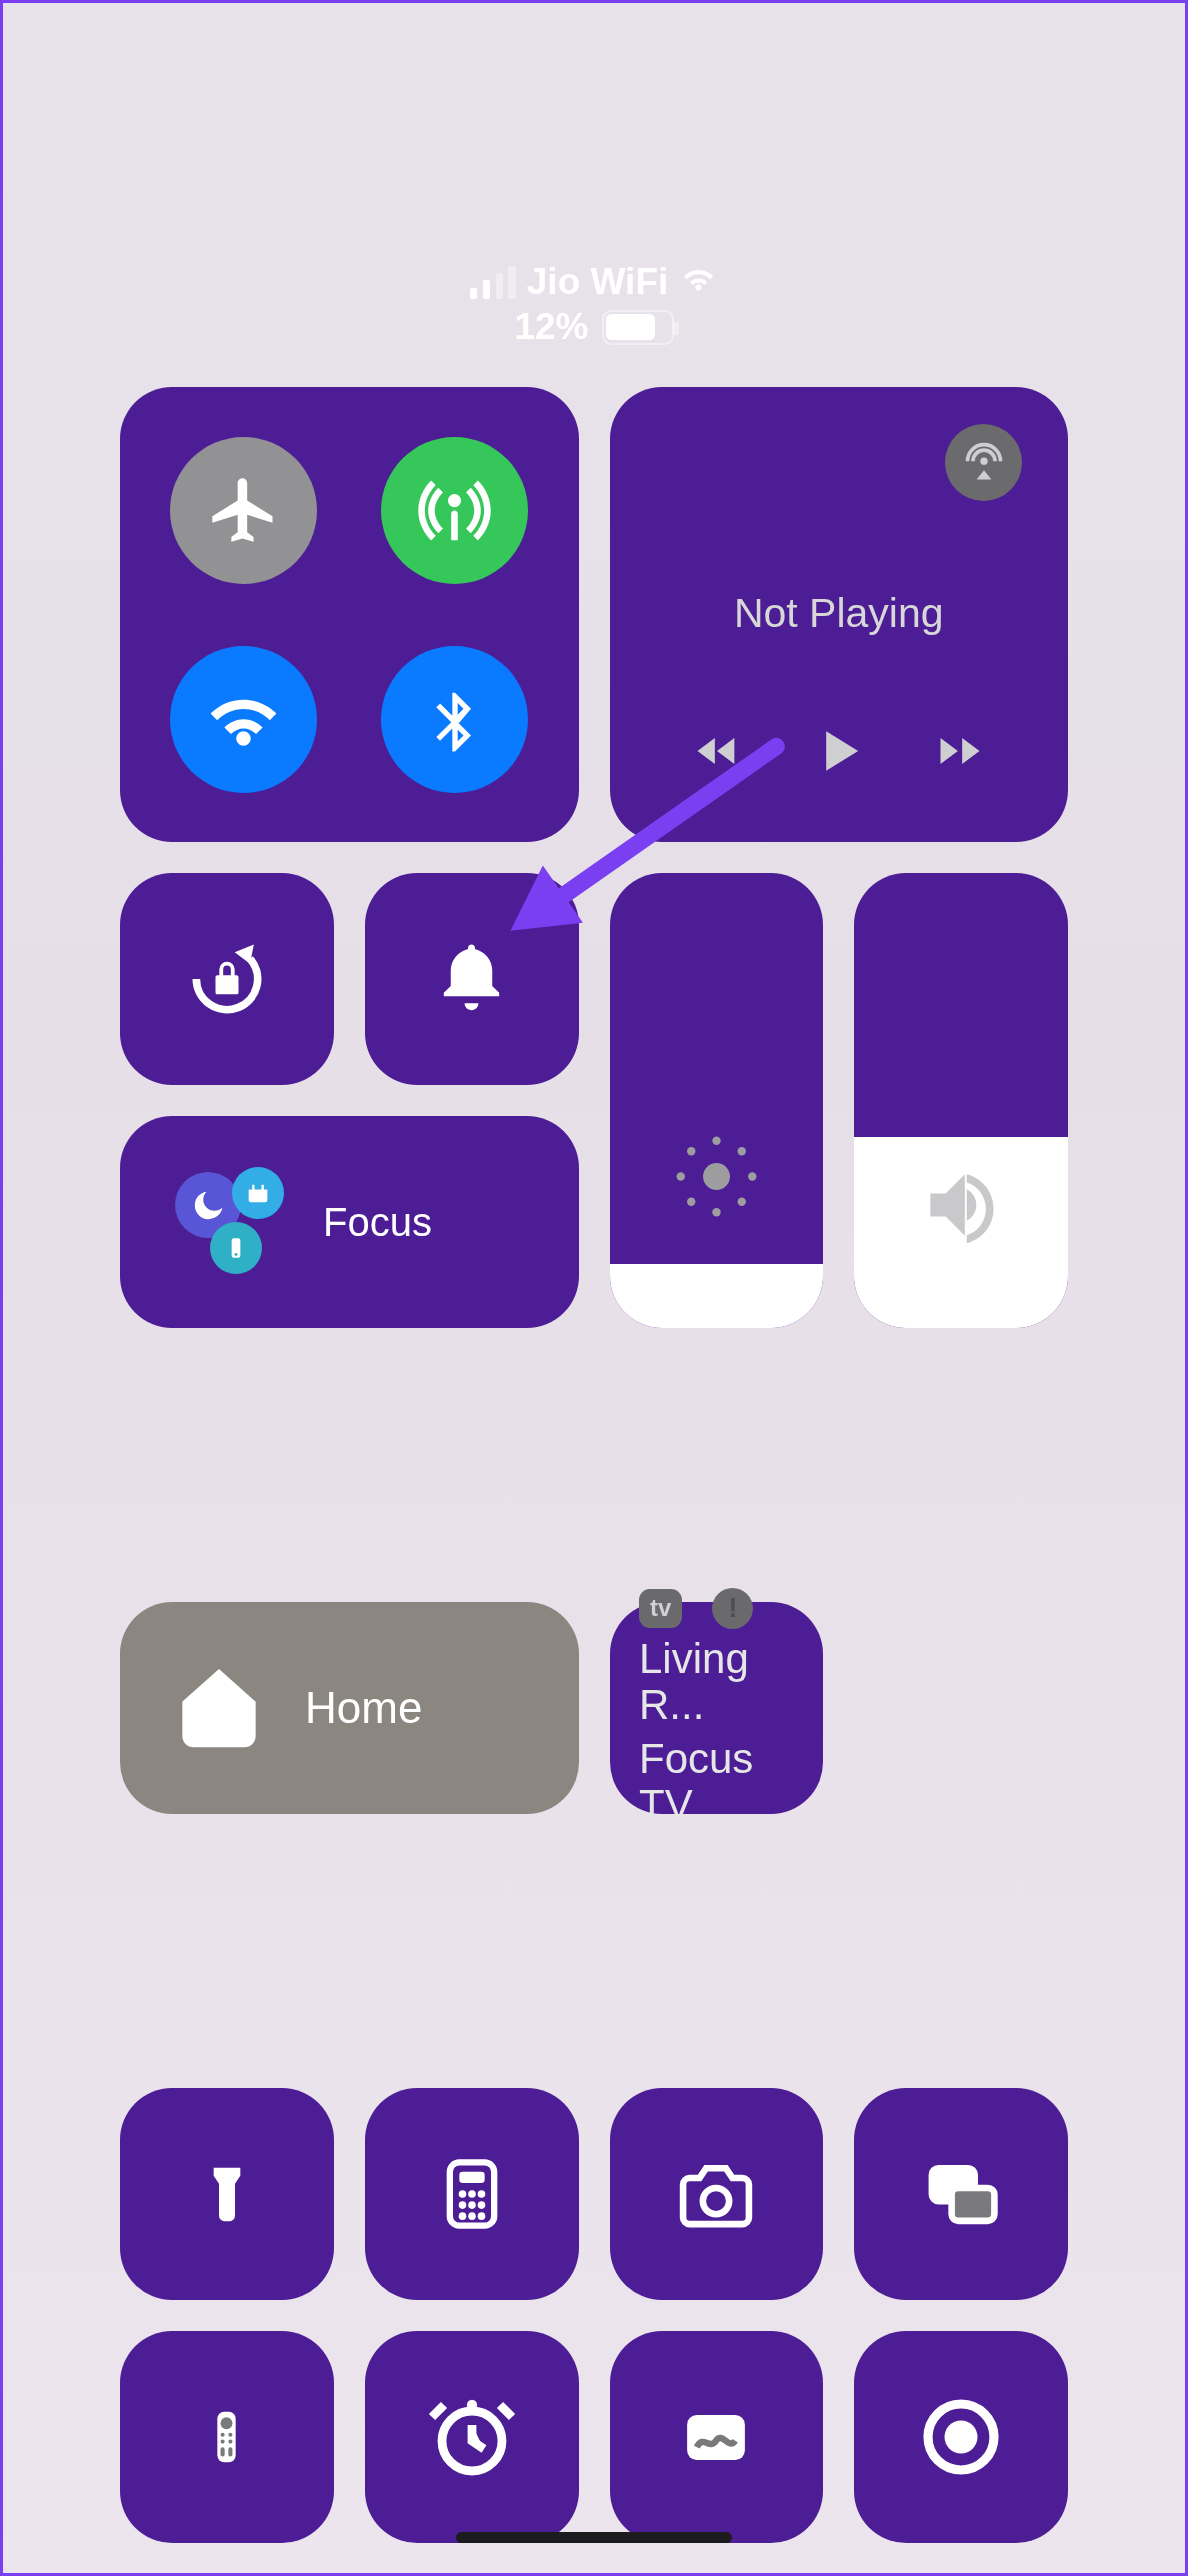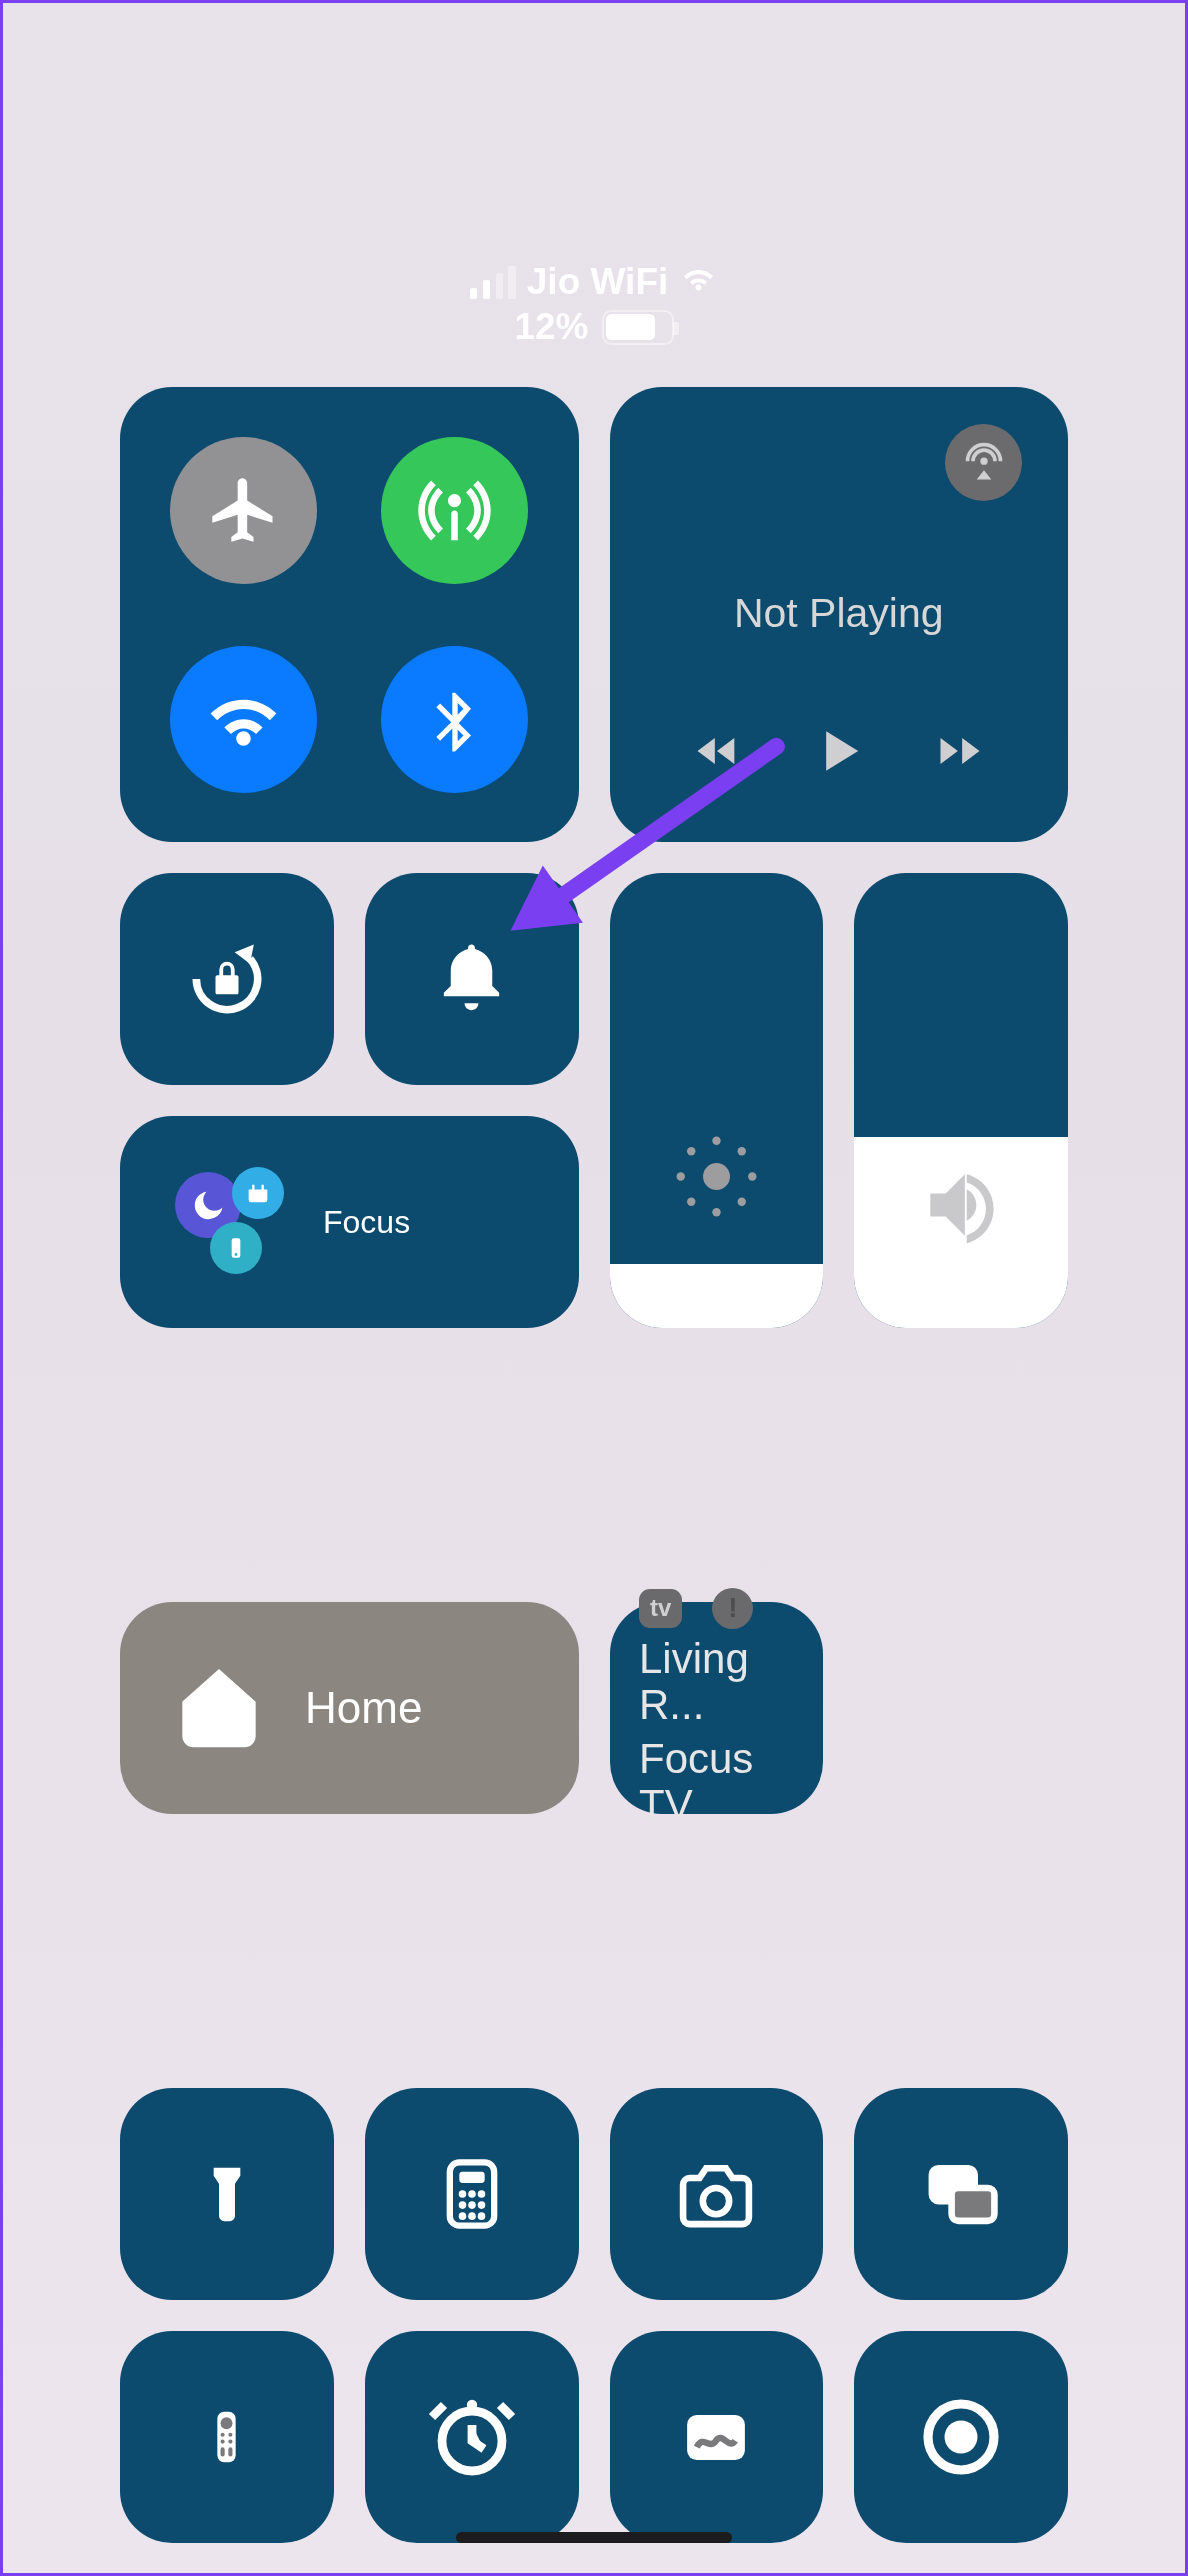--- a/index.html
+++ b/index.html
@@ -28,42 +28,42 @@
   .wifi-glyph svg { width:39px; height:39px; }
   .battery { width:72px; height:35px; border:2.8px solid rgba(255,255,255,.45); border-radius:9.2px; position:relative;}
   .battery::after{content:"";position:absolute;right:-7.4px;top:10px;width:5.5px;height:13px;background:rgba(255,255,255,.45);border-radius:0 2.8px 2.8px 0;}
   .battery .fill{position:absolute;left:2.8px;top:2.8px;bottom:2.8px;width:72%;background:#fff;border-radius:5.5px;}
 
   .grid {
     position:absolute; top:387px; left:120px; right:120px;
     display:grid; grid-template-columns: repeat(4, 1fr); grid-auto-rows: 212px;
     gap: 31px;
   }
-  .module { background:#0c4a6e; border-radius:52px; position:relative; }
+  .module { background:#4c1d95; border-radius:52px; position:relative; }
   .module.light { background:#8b867f; }
   .round-btn { width:147px; height:147px; border-radius:50%; display:flex; align-items:center; justify-content:center;}
   .round-grey { background:#929294; }
   .round-green { background:#35c759; }
   .round-blue { background:#0a7aff; }
 
   .connectivity { grid-column:1/3; grid-row:1/3; padding:37px; display:grid; grid-template-columns:1fr 1fr; grid-template-rows:1fr 1fr; gap:37px; place-items:center;}
   .media { grid-column:3/5; grid-row:1/3; padding:37px 46px; display:flex; flex-direction:column; justify-content:space-between;}
   .media .airplay { align-self:flex-end; width:77px;height:77px;border-radius:50%;background:#6b6b6d;display:flex;align-items:center;justify-content:center;}
   .media .np { color:#d7d7d8; font-size:41px; text-align:center; margin-top:9.2px;}
   .media .controls { display:flex; justify-content:space-around; align-items:center; margin-bottom:18.4px;}
   .media .controls svg { fill:#cfcfd1; }
 
   .small-tile { display:flex; align-items:center; justify-content:center; }
   .orientation { grid-column:1/2; grid-row:3/4; }
   .silent { grid-column:2/3; grid-row:3/4; }
 
   .focus { grid-column:1/3; grid-row:4/5; display:flex; align-items:center; padding:0 55px; gap:37px;}
   .focus .stack { position:relative; width:111px; height:111px;}
   .focus .stack .b { position:absolute; border-radius:50%; display:flex;align-items:center;justify-content:center; font-size:26px;}
-  .focus .label { color:#fff; font-size:32px;}
+  .focus .label { color:#fff; font-size:40px;}
 
   .slider { grid-row:3/5; display:flex; flex-direction:column-reverse; overflow:hidden;}
   .brightness { grid-column:3/4; }
   .volume { grid-column:4/5; }
   .slider .fill { background:#fff; width:100%; display:flex; align-items:flex-start; justify-content:center; padding-top:22px;}
   .brightness .fill { height:14%; }
   .volume .fill { height:42%; }
   .brightness .dots { position:absolute; bottom:101px; left:0;right:0; display:flex; justify-content:center;}
 
   .spacer-row5 { grid-column:1/5; grid-row:5/6; background:transparent; height:37px;}

